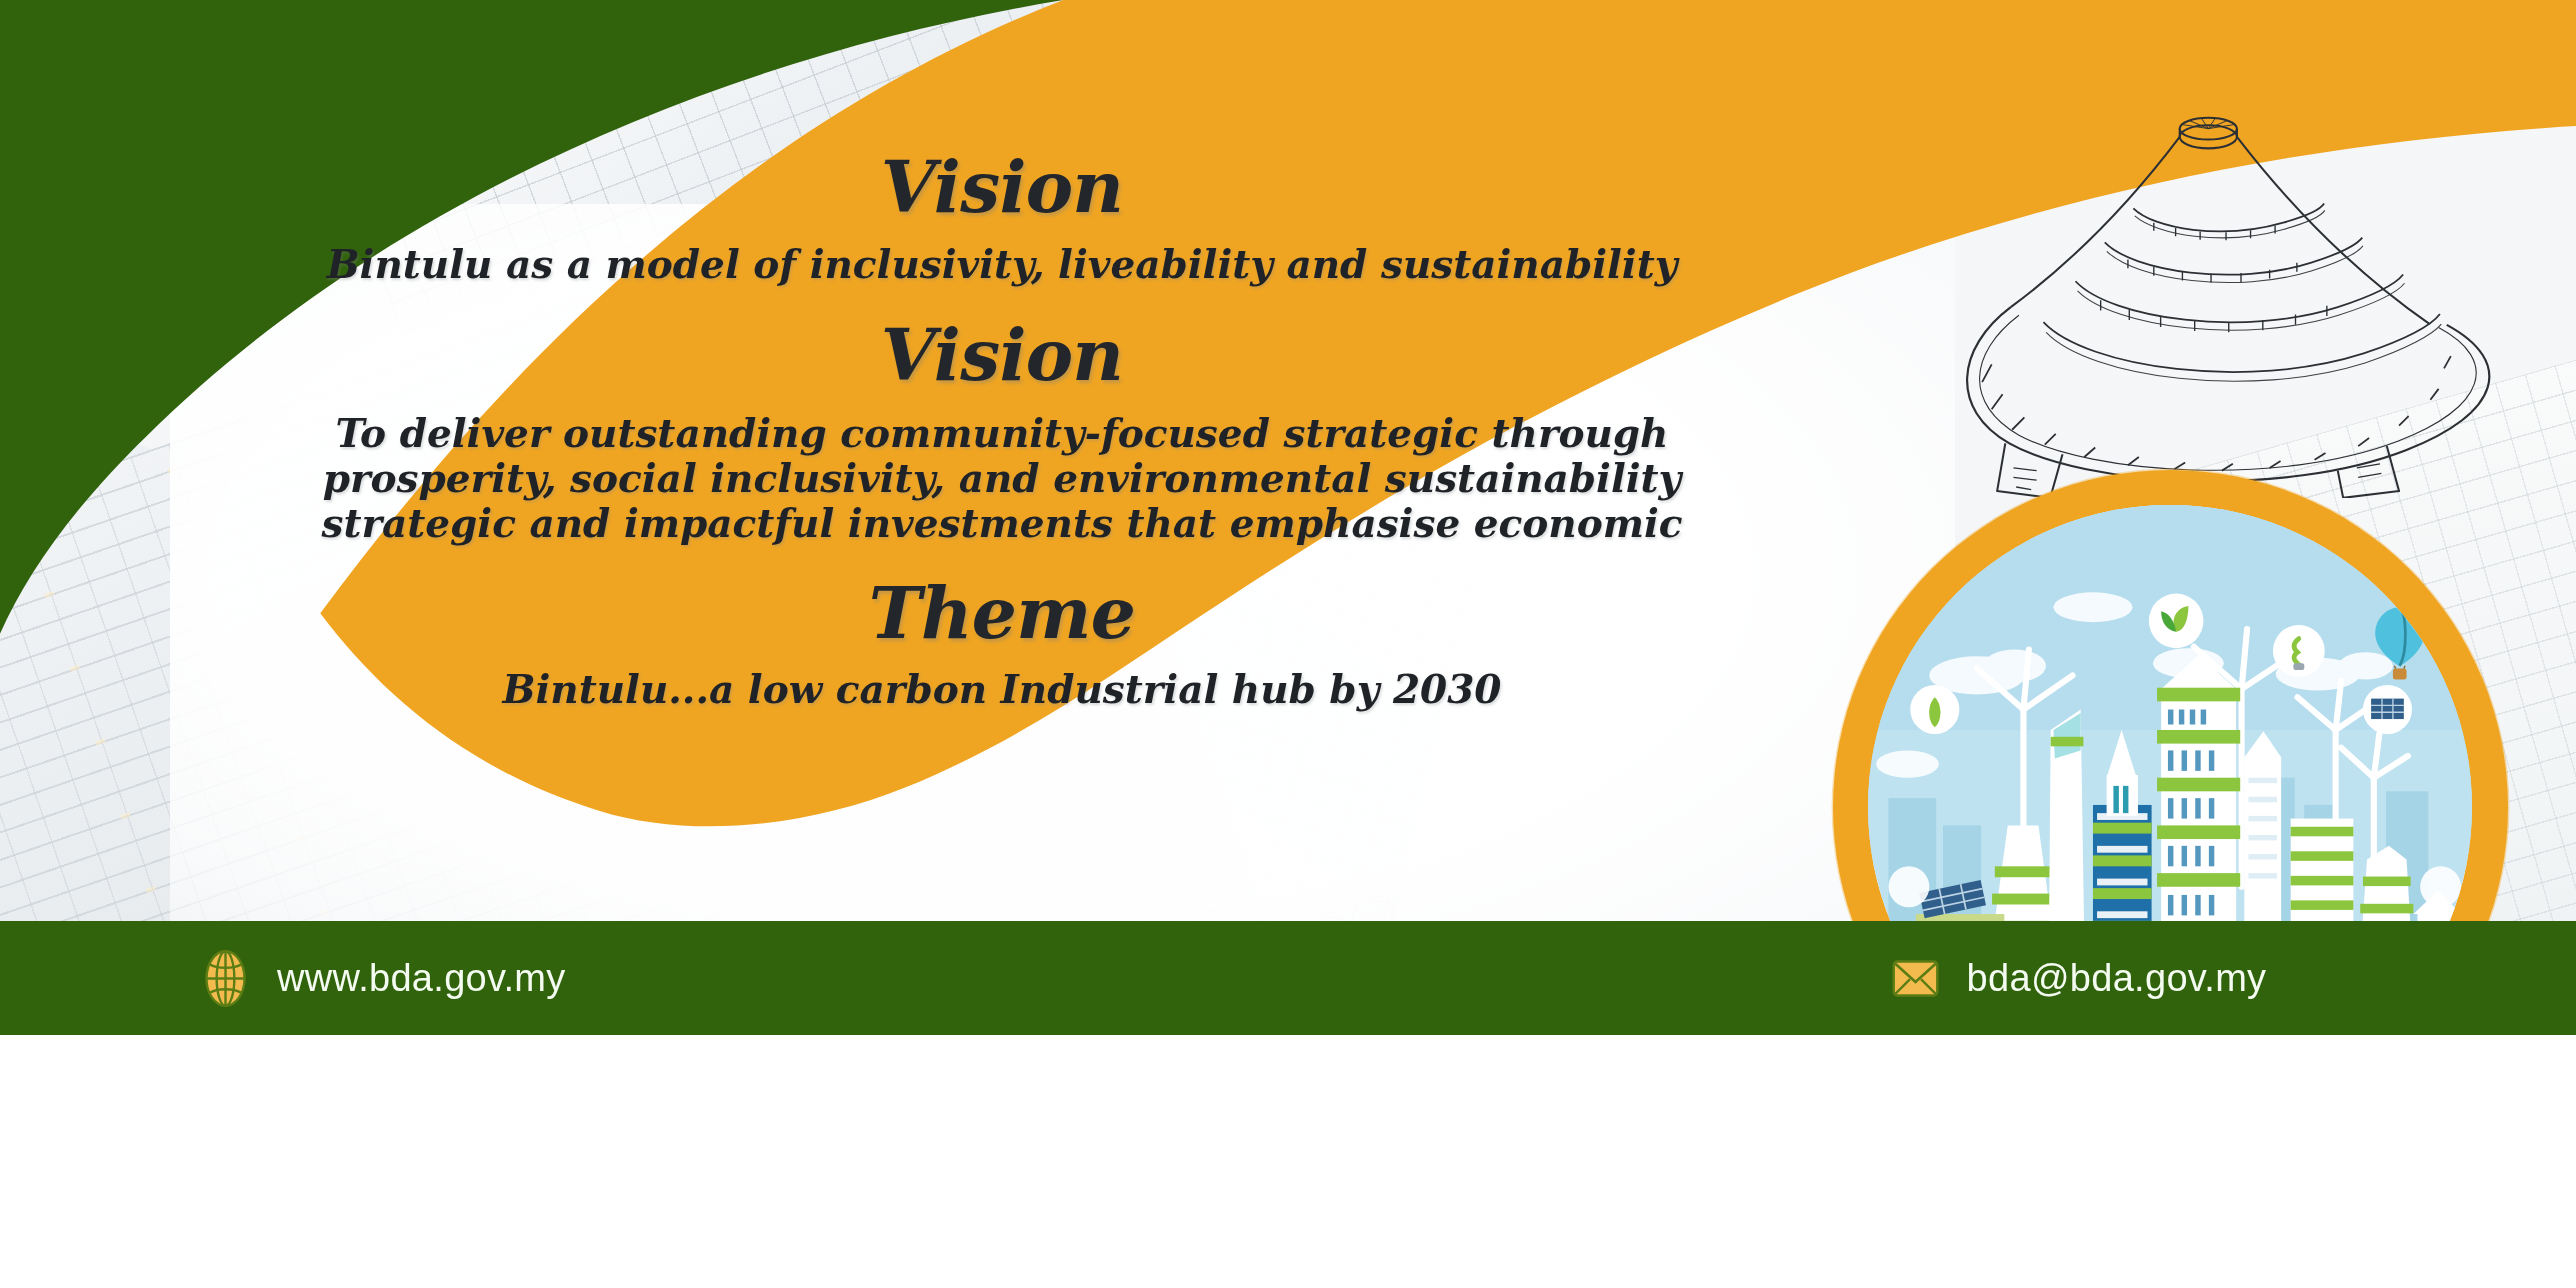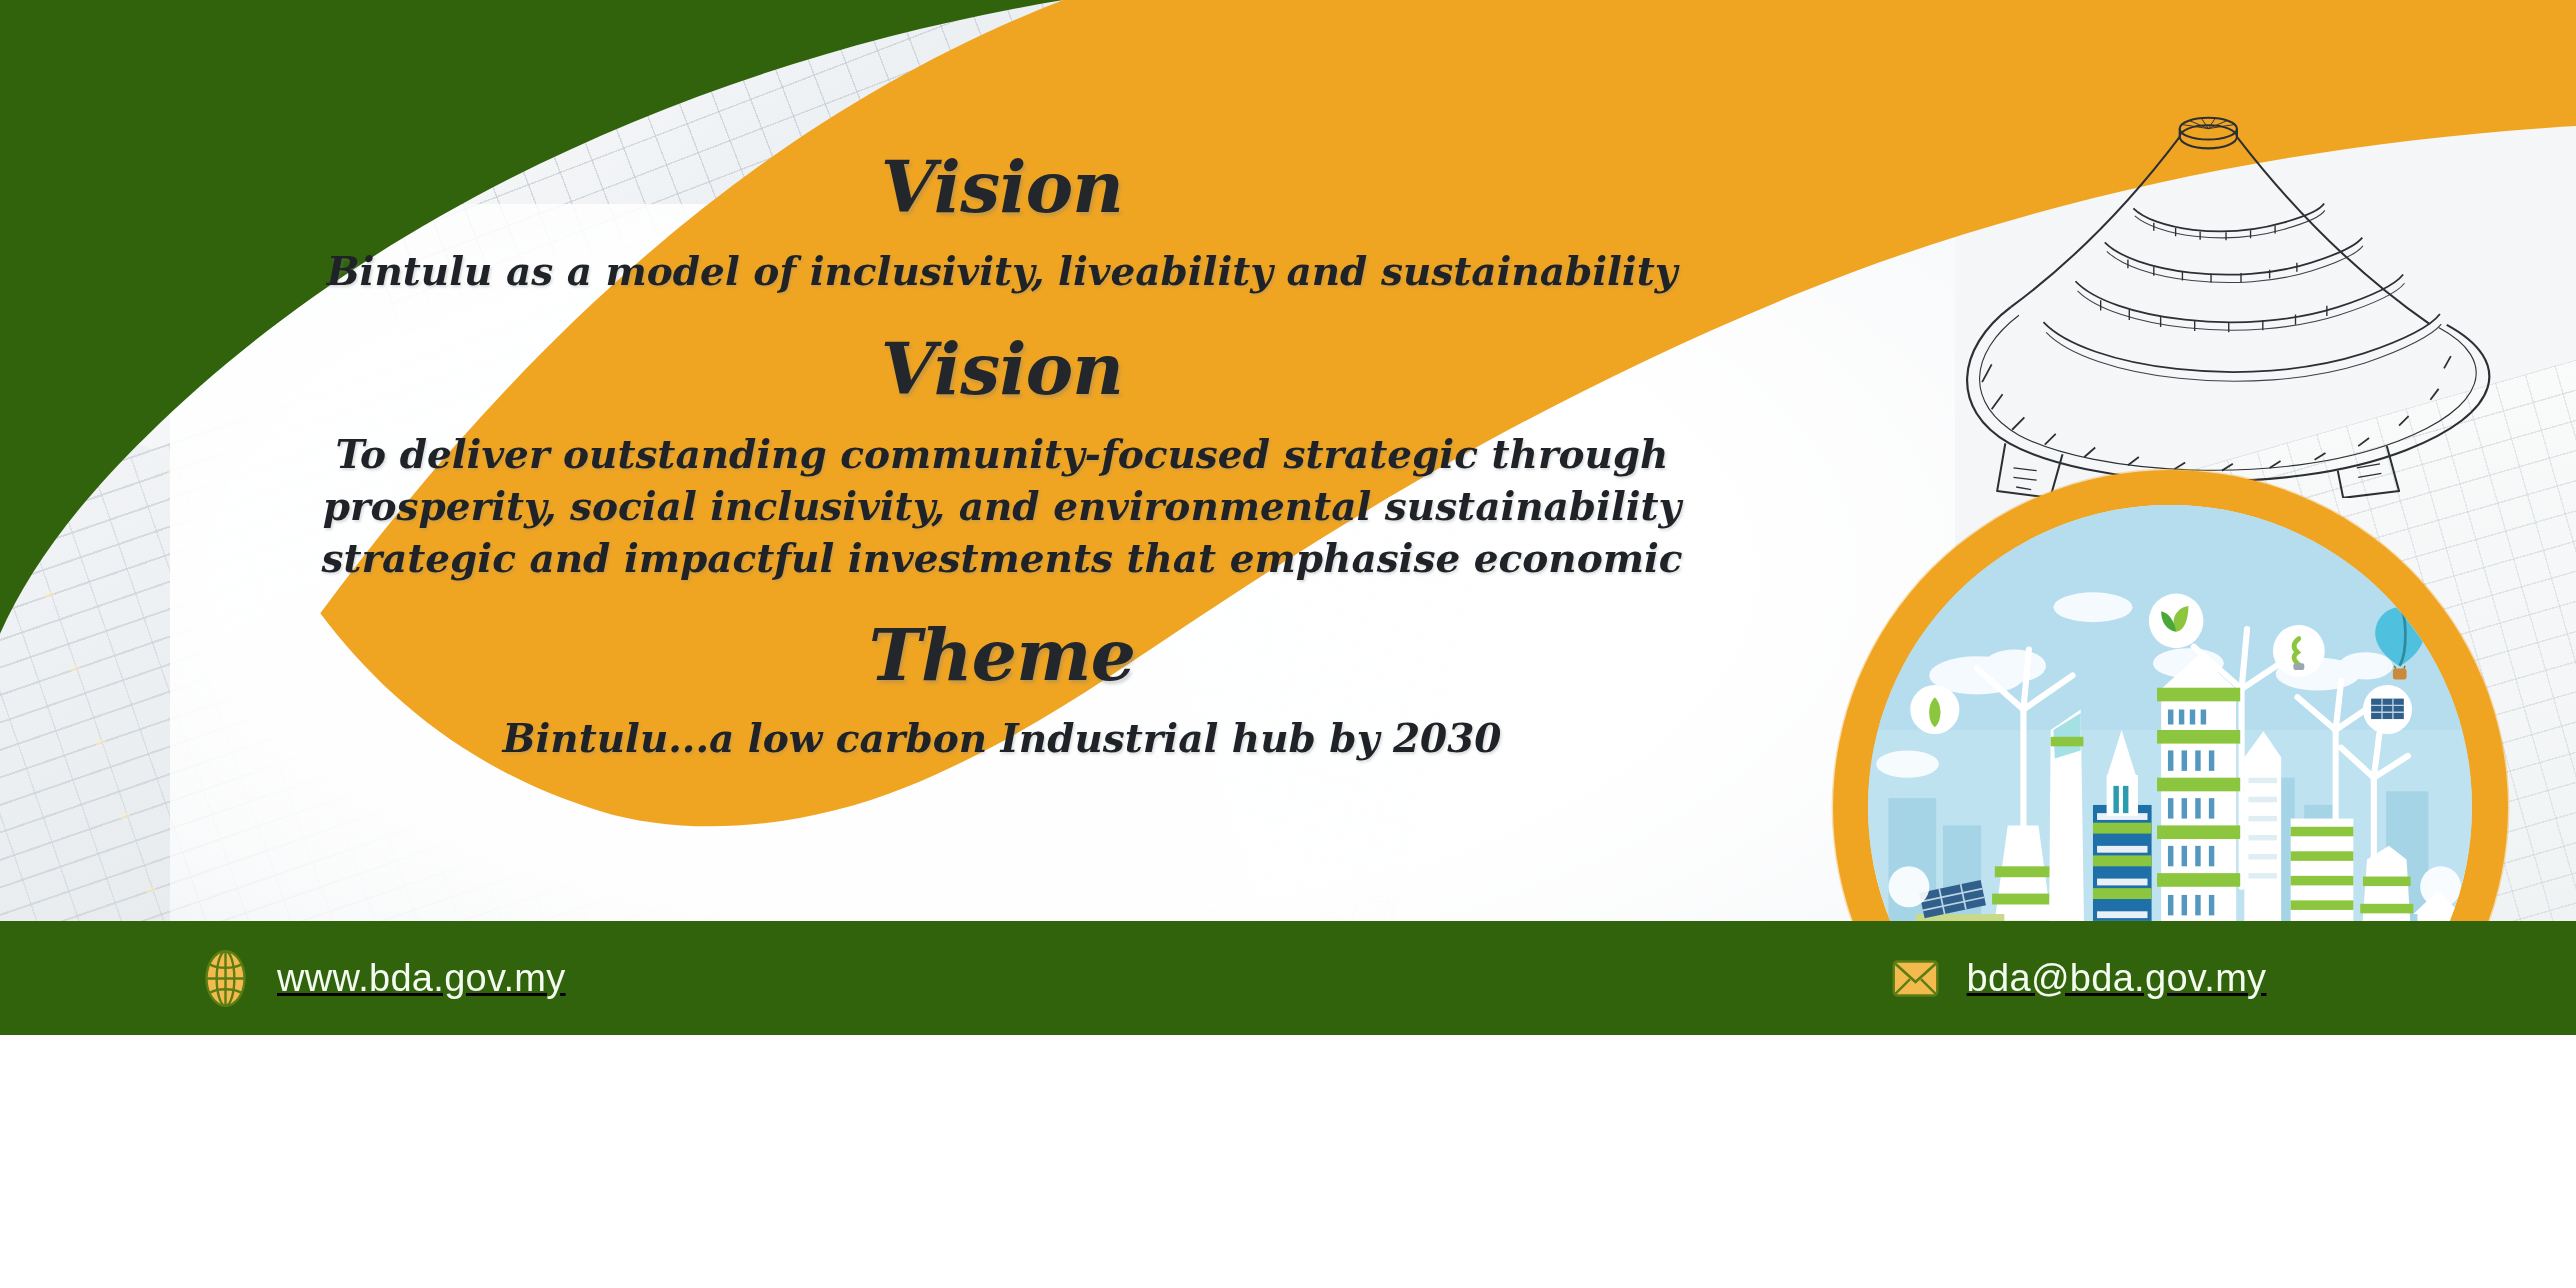--- a/index.html
+++ b/index.html
@@ -122,21 +122,21 @@
     text-shadow: 2px 2.7px 3.4px rgba(120,125,130,.35);
     margin: 0;
   }
   .sub {
     font-family: "DejaVu Serif", "Liberation Serif", serif;
     font-style: italic;
     font-weight: bold;
     font-size: 39px;
     line-height: 1.16;
     color: #1f2226;
-    margin: 7px;
+    margin: 0;
     text-shadow: 1.4px 2px 2.7px rgba(130,135,140,.30);
     white-space: nowrap;
   }
   .gap-a { height: 17.7px; }
   .gap-b { height: 31px; }
   .gap-c { height: 17.7px; }
   .gap-d { height: 30px; }
   .gap-e { height: 16.4px; }
 
   
@@ -163,21 +163,20 @@
 
   
   .footer {
     position: absolute;
     left: 0; bottom: 0;
     width: 2576px; height: 114px;
     background: #31620c;
     z-index: 60;
     display: flex;
     align-items: center;
-    text-decoration: underline;
   }
   .footer-item {
     display: flex;
     align-items: center;
     gap: 27px;
   }
   .footer-item.web { margin-left: 201px; }
   .footer-item.mail { margin-left: 1325px; }
   .footer-text {
     color: #f4fbf0;

